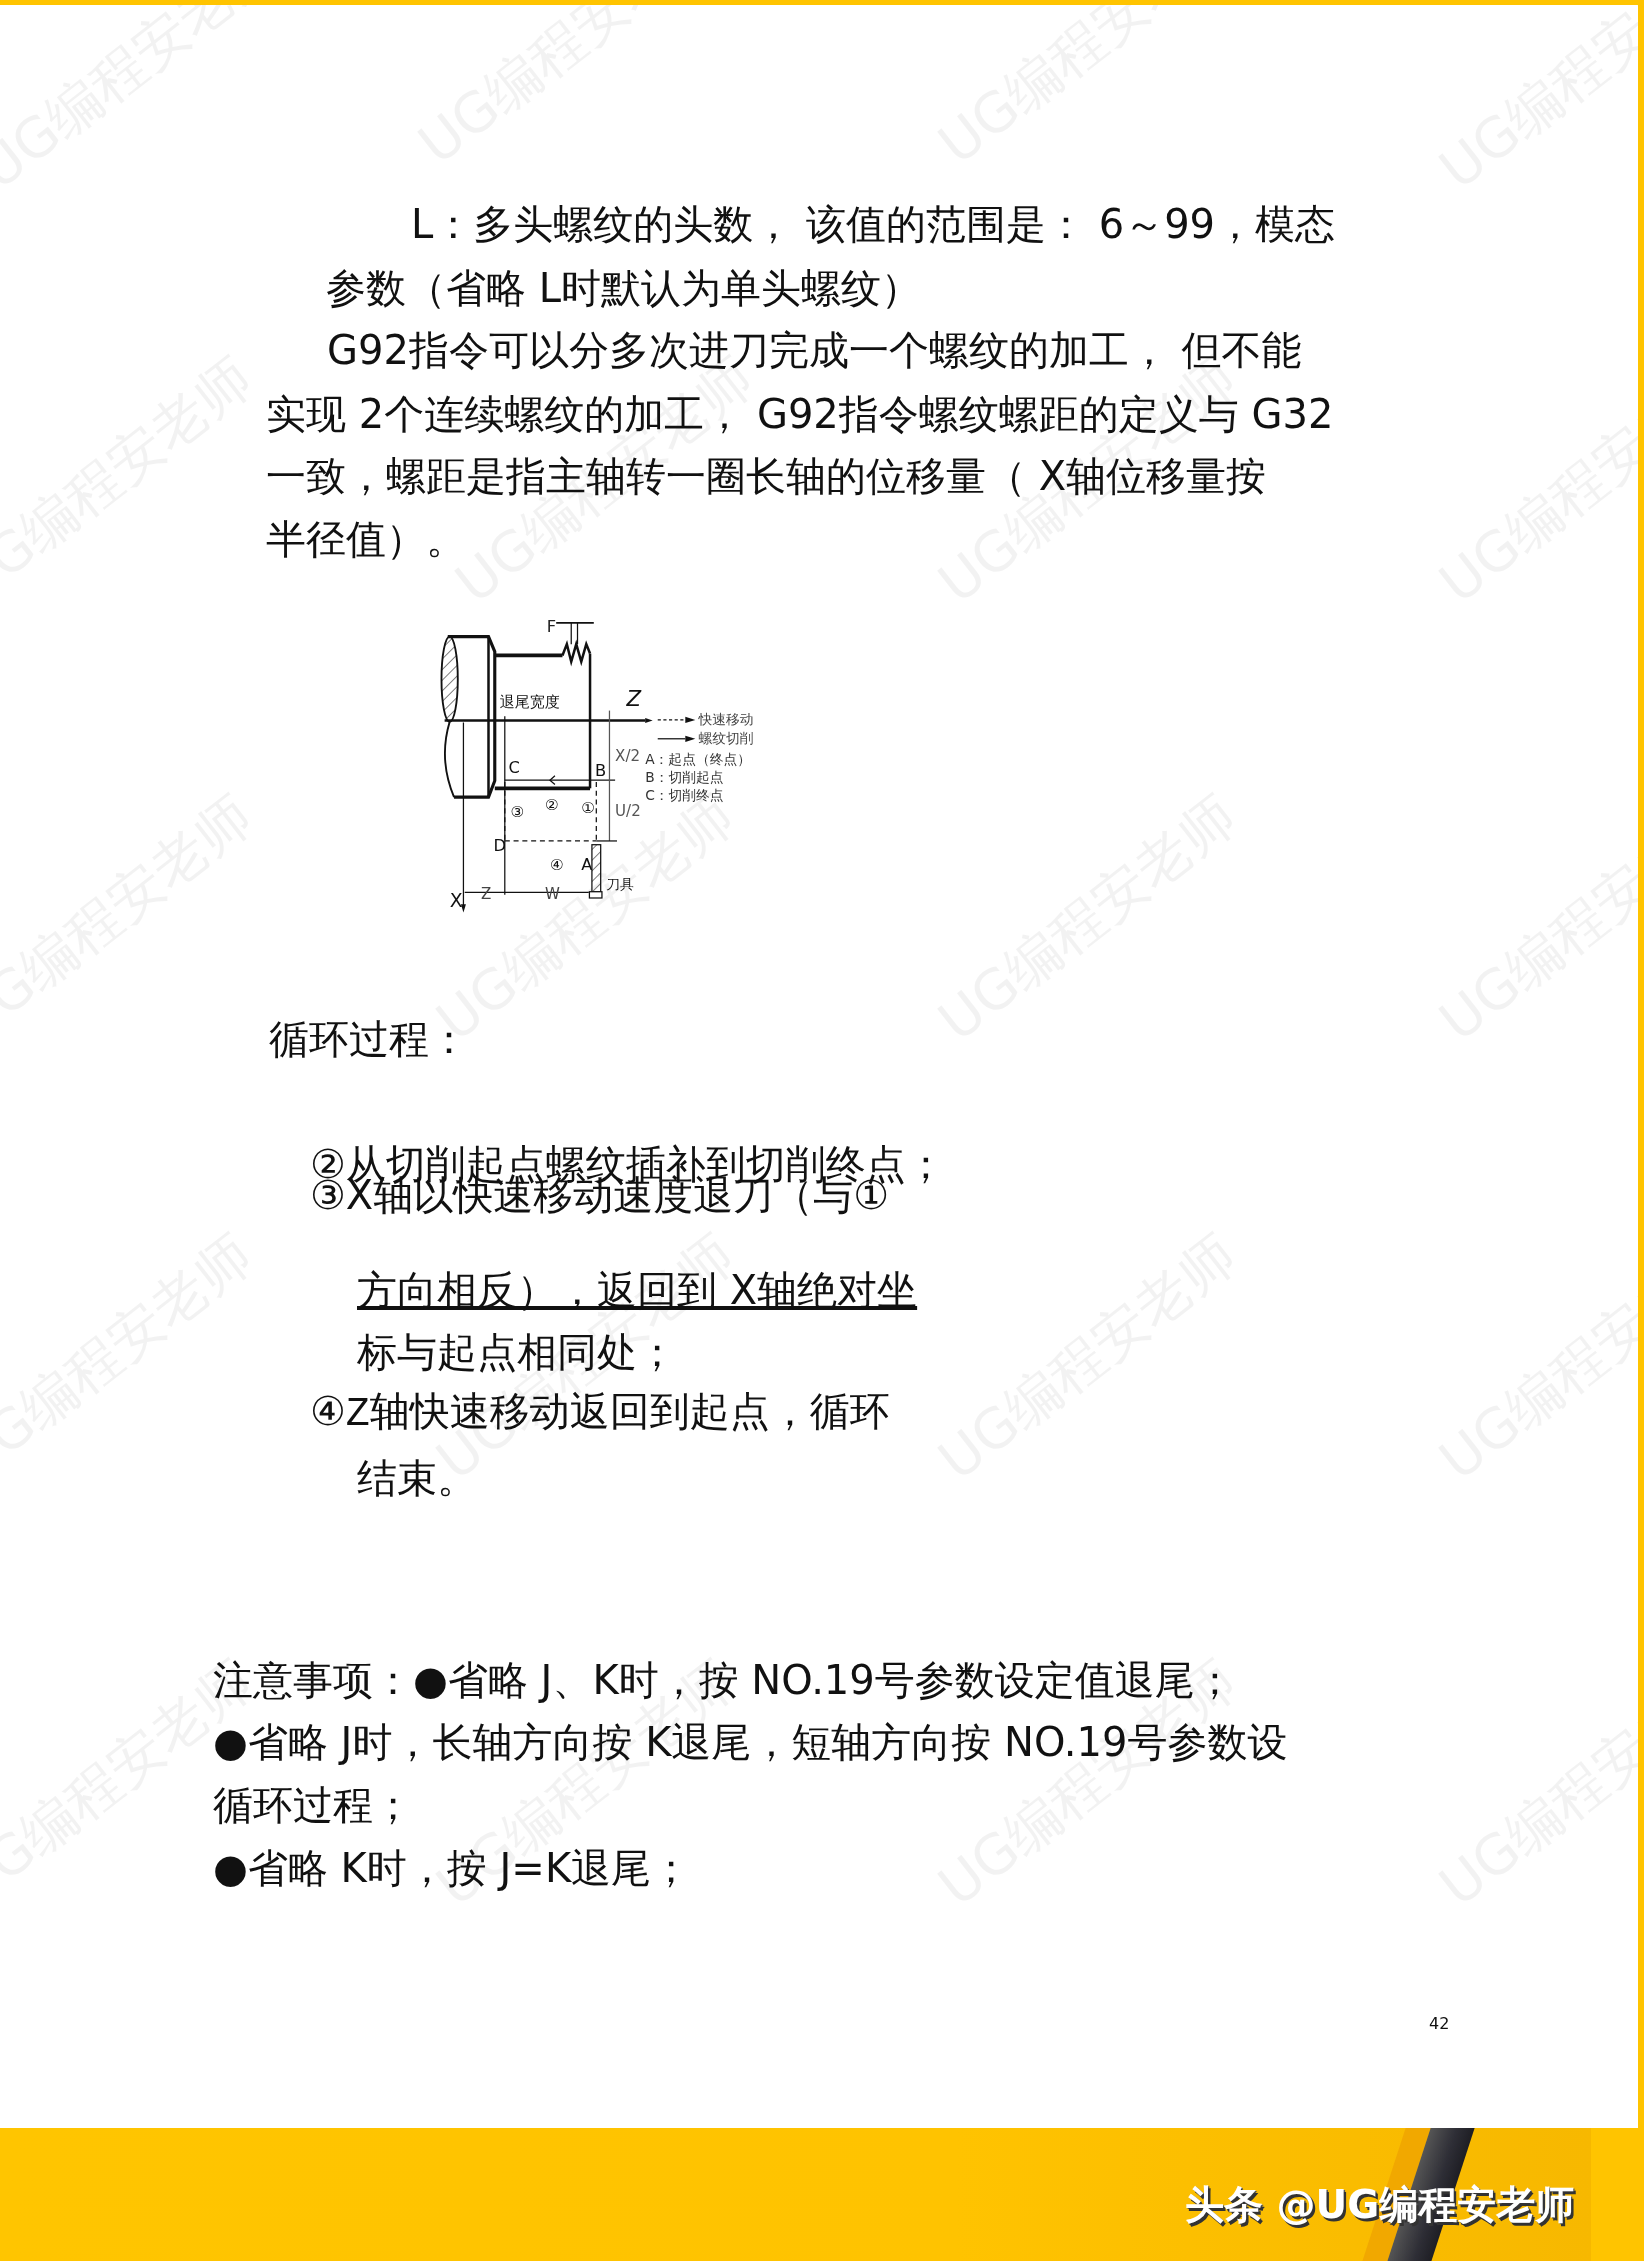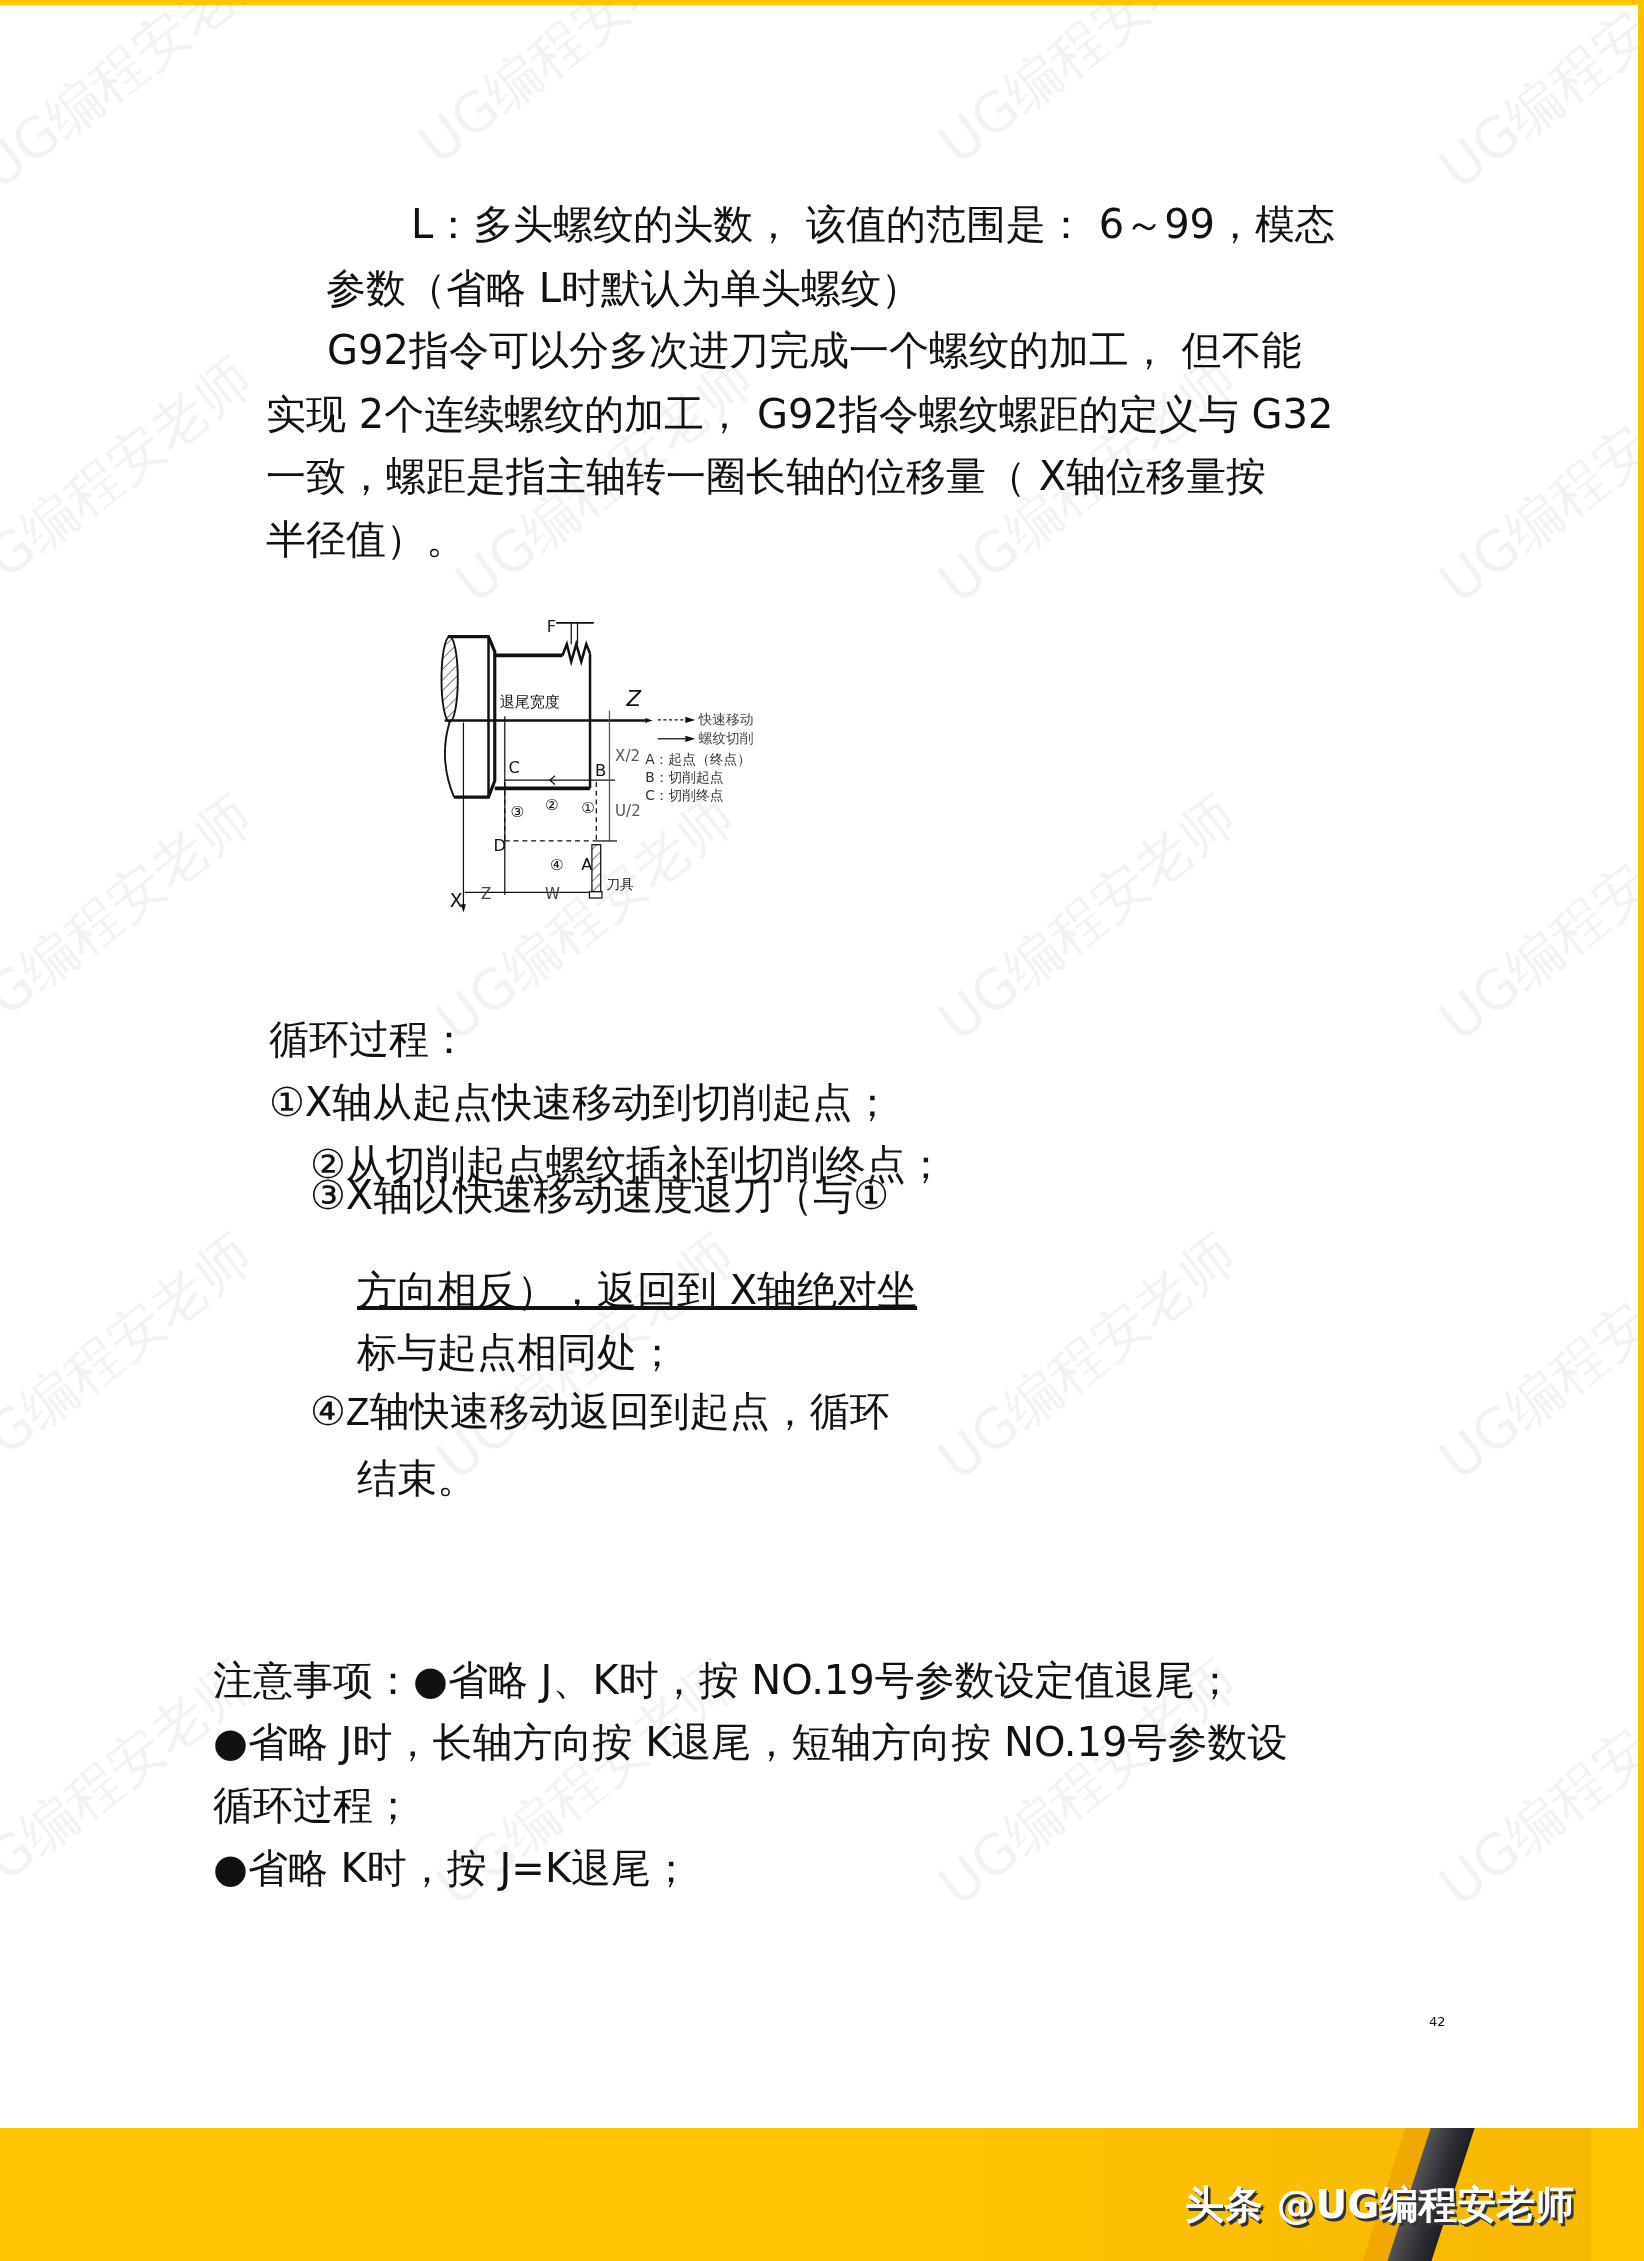--- a/index.html
+++ b/index.html
@@ -4,21 +4,21 @@
 <style>
   html,body{margin:0;padding:0;}
   body{width:1645px;height:2261px;position:relative;overflow:hidden;background:#ffc400;font-family:"DejaVu Sans","Liberation Sans",sans-serif;}
   .page{position:absolute;left:0;top:5px;width:1638px;height:2123px;background:#ffffff;overflow:hidden;}
   .wm{position:absolute;color:rgba(0,0,0,0.05);font-size:55px;transform:rotate(-38deg);white-space:nowrap;font-family:"DejaVu Sans",sans-serif;}
   .txt{position:absolute;font-size:40px;color:#111;white-space:nowrap;line-height:1;}
   .footer{position:absolute;left:0;top:2128px;width:1591px;height:133px;background:linear-gradient(90deg,#ffc500 0%,#ffc300 60%,#f7b800 100%);overflow:hidden;}
   .pen{position:absolute;left:1404px;top:-12.5px;width:44px;height:188px;background:linear-gradient(90deg,#555 0%,#2e2e36 60%,#1e1e24 100%);transform:skewX(-18deg);}
   .pen-edge{position:absolute;left:1379px;top:-12.5px;width:25px;height:188px;background:#f1a800;transform:skewX(-18deg);}
   .brand{position:absolute;left:1185px;top:50px;font-size:39px;font-weight:bold;color:#fff;text-shadow:2.5px 2.5px 0 #333,1.3px 1.3px 0 #555;white-space:nowrap;}
-  .pagenum{position:absolute;left:1429px;top:2009px;font-size:13px;color:#111;}
+  .pagenum{position:absolute;left:1429px;top:2009px;font-size:16px;color:#111;}
   svg text{font-family:"DejaVu Sans",sans-serif;}
 </style>
 </head>
 <body>
 
 <div class="page">
 
   <div class="wm" style="left:-50px;top:25px;">UG编程安老师</div>
   <div class="wm" style="left:389px;top:0px;">UG编程安老师</div>
   <div class="wm" style="left:909px;top:0px;">UG编程安老师</div>
@@ -112,23 +112,20 @@
     <text x="425" y="208" font-size="22" fill="#444">快速移动</text>
     <line x1="360" y1="231" x2="404" y2="231" stroke="#111" stroke-width="2"></line>
     <polygon points="404,226 420,231 404,236" fill="#111"></polygon>
     <text x="425" y="238" font-size="22" fill="#444">螺纹切削</text>
     <text x="340" y="272" font-size="22" fill="#333">A：起点（终点）</text>
     <text x="340" y="300" font-size="22" fill="#333">B：切削起点</text>
     <text x="340" y="328" font-size="22" fill="#333">C：切削终点</text>
   </svg>
 
   <div class="txt" style="left:269px;top:1014px;">循环过程：</div>
-  <div class="txt" style="left:269px;top:1077px;">
-    <span>①</span><span>X轴从起点快速移动到切削起点；</span>
-  </div>
   <div class="txt" style="left:310px;top:1139px;">
     <span>②</span><span>从切削起点螺纹插补到切削终点；</span>
   </div>
   <div class="txt" style="left:310px;top:1170px;">
     <span>③</span><span>X轴以快速移动速度退刀（与①</span>
   </div>
   <div class="txt" style="left:357px;top:1265px;text-decoration:underline;">方向相反），返回到  X轴绝对坐</div>
   <div class="txt" style="left:357px;top:1327px;">标与起点相同处；</div>
   <div class="txt" style="left:310px;top:1390px;font-family:Liberation Mono, monospace;">
     <span>④</span><span>Z轴快速移动返回到起点，循环</span>

